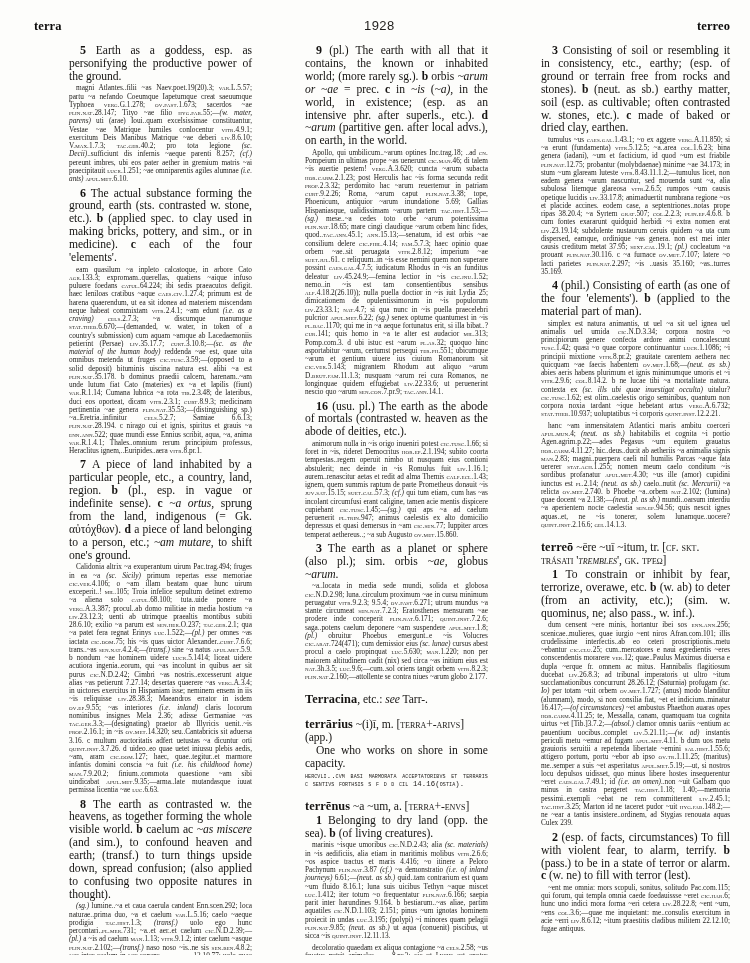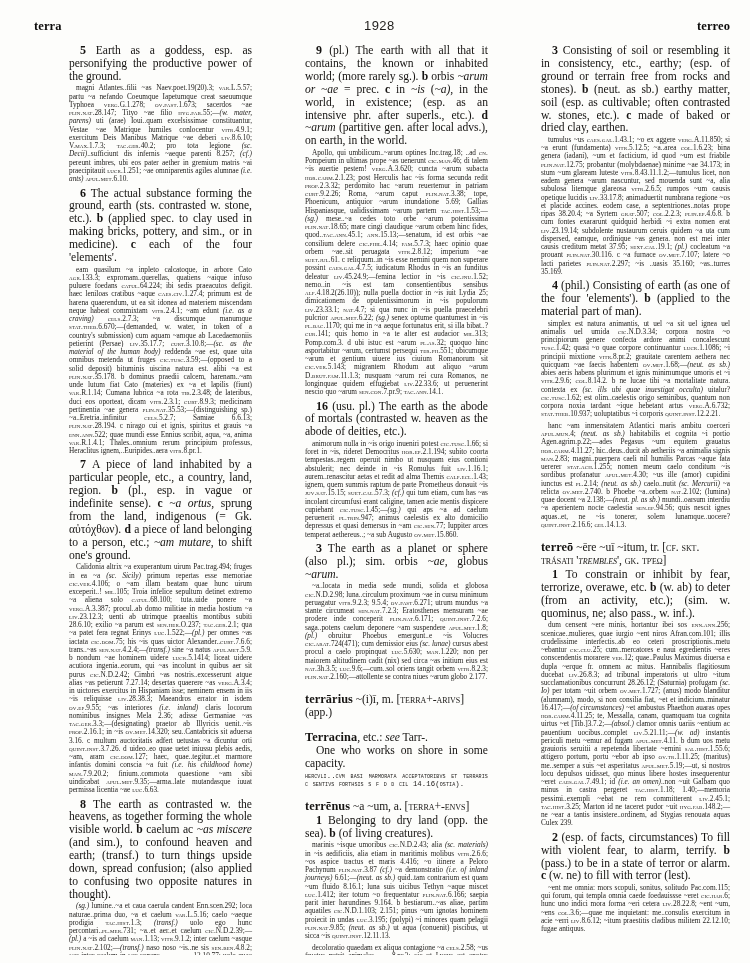--- a/index.html
+++ b/index.html
@@ -162,24 +162,24 @@
         <p class="cites"><i class="it">(sg.)</i> lumine..~a et caua caerula candent Enn.scen.292; loca naturae..prima duo, ~a et caelum <span class="sc">Var.</span>L.5.16; caelo ~aeque prodigia <span class="sc">Tac.</span><span class="sc">Hist.</span>1.3; <i class="it">(transf.)</i> uolo ego hunc percontari..<span class="sc">Pl.</span><span class="sc">Mer.</span>731; ~a..et aer..et caelum <span class="sc">Cic.</span>N.D.2.39;—<i class="it">(pl.)</i> a ~is ad caelum <span class="sc">Man.</span>1.13; <span class="sc">Vitr.</span>9.1.2; inter caelum ~asque <span class="sc">Plin.</span><span class="sc">Nat.</span>2.102;—<i class="it">(transf.)</i> naso noso ~is..ne sis <span class="sc">Sen.</span><span class="sc">Ben.</span>4.8.2; ~as inter caelum in ~as sonans <span class="sc">Quint.</span><span class="sc">Inst.</span>12.10.77; uolo quae ~a sit spargens omnia <span class="sc">Var.</span>R.1.4.5; in ~as terras <span class="sc">Ov.</span><span class="sc">Met.</span>1.5; ~a redit <span class="sc">Pl.</span><span class="sc">Am.</span>1.053; quasi ~a cum caelo miscetur <span class="sc">Cic.</span>N.D.1.23.</p>
       </div>
     <div class="col c2" id="col-1">
         <p class="sense"><span class="num">9</span> (pl.) The earth with all that it contains, the known or inhabited world; (more rarely sg.). <span class="bl">b</span> orbis <i class="it">~arum or</i> <i class="it">~ae</i> = prec. <span class="bl">c</span> in <i class="it">~is</i> (<i class="it">~a)</i>, in the world, in existence; (esp. as an intensive phr. after superls., etc.). <span class="bl">d</span> <i class="it">~arum</i> (partitive gen. after local advs.), on earth, in the world.</p>
         <p class="cites">Apollo, qui umbilicum..~arum optines Inc.trag.18; ..ad <span class="sc">Cn.</span> Pompeium in ultimas prope ~as uenerunt <span class="sc">Cic.</span><span class="sc">Man.</span>46; di talem ~is auertie pestem! <span class="sc">Verg.</span>A.3.620; cuncta ~arum subacta <span class="sc">Hor.</span><span class="sc">Carm.</span>2.1.23; post Herculis hac ~is forma secunda redit <span class="sc">Prop.</span>2.3.32; perdomito hac ~arum reuertemur in patriam <span class="sc">Curt.</span>9.2.26; Roma, ~arum caput <span class="sc">Plin.</span><span class="sc">Nat.</span>3.38; tope, Phoenicum, antiquior ~arum inundatione 5.69; Gallias Hispaniasque, ualidissimam ~arum partem <span class="sc">Tac.</span><span class="sc">Hist.</span>1.53;—<i class="it">(sg.)</i> mese..~a cedes toto orbe ~arum potentissima <span class="sc">Plin.</span><span class="sc">Nat.</span>18.65; mare cingi claudique ~arum orbem hinc fides, quod..<span class="sc">Tac.</span><span class="sc">Ann.</span>45.1; <span class="sc">Ann.</span>15.13;—senatum, id est orbis ~ae consilium delere <span class="sc">Cic.</span><span class="sc">Phil.</span>4.14; <span class="sc">Fam.</span>5.7.3; haec opinio quae orbem ~ae..sit peruagata <span class="sc">Vitr.</span>2.8.12; imperium ~ae <span class="sc">Suet.</span><span class="sc">Jul.</span>61. c reliquum..in ~is esse nemini quem non superare possint <span class="sc">Caes.</span><span class="sc">Gal.</span>4.7.5; iudicatum Rhodus in ~is an funditus deleatur <span class="sc">Liv.</span>45.24.9;—femina lectior in ~is <span class="sc">Cic.</span><span class="sc">Jnu.</span>1.52; nemo..in ~is est tam consentientibus sensibus <span class="sc">Alf.</span>4.18.2(26.10)); nulla puella doctior in ~is iuit Lydia 25; dimicationem de opulentissimorum in ~is populorum <span class="sc">Liv.</span>23.33.1; <span class="sc">Nat.</span>4.7; si qua nunc in ~is puella praecelebri pulcrior <span class="sc">Apul.</span><span class="sc">Met.</span>6.22; <i class="it">(sg.)</i> senex optume quantumest in ~is <span class="sc">Pl.</span><span class="sc">Bac.</span>1170; qui me in ~a aeque fortunatus erit, si illa bibat..? <span class="sc">Cur.</span>141; quis homo in ~a te alter est audacior <span class="sc">Mil.</span>313; Pomp.com.3. d ubi istuc est ~arum <span class="sc">Pl.</span><span class="sc">As.</span>32; quoquo hinc asportabitur ~arum, certumst persequi <span class="sc">Ter.</span><span class="sc">Ph.</span>551; ubicumque ~arum et gentium uiuere ius ciuium Romanorum sit <span class="sc">Cic.</span><span class="sc">Ver.</span>5.143; migrantem Rhodum aut aliquo ~arum D.<span class="sc">Brut.</span><span class="sc">Fam.</span>11.1.3; nusquam ~arum rei cura Romanos, ne longinquae quidem effugiebat <span class="sc">Liv.</span>22.33.6; ut peruenerint nescio quo ~arum <span class="sc">Sen.</span><span class="sc">Con.</span>7.pr.9; <span class="sc">Tac.</span><span class="sc">Ann.</span>14.1.</p>
         <p class="sense"><span class="num">16</span> (usu. pl.) The earth as the abode of mortals (contrasted w. heaven as the abode of deities, etc.).</p>
         <p class="cites">animorum nulla in ~is origo inueniri potest <span class="sc">Cic.</span><span class="sc">Tusc.</span>1.66; si foret in ~is, rideret Democritus <span class="sc">Hor.</span><span class="sc">Ep.</span>2.1.194; subito coorta tempestas..regem operuit nimbo ut nusquam eius contioni abstulerit; nec deinde in ~is Romulus fuit <span class="sc">Liv.</span>1.16.1; aurem..renascitur aetas et redit ad alma Themis <span class="sc">Calp.</span><span class="sc">Ecl.</span>1.43; ignem, quem summis raptum de parte Prometheus donauit ~is <span class="sc">Juv.</span><span class="sc">Sat.</span>15.15; <span class="sc">Suet.</span><span class="sc">Cal.</span>57.3; <i class="it">(cf.)</i> qui tum etiam, cum has ~as incolant circumfusi erant caligine, tamen acie mentis dispicere cupiebant <span class="sc">Cic.</span><span class="sc">Tusc.</span>1.45;—<i class="it">(sg.)</i> qui aps ~a ad caelum peruenerit <span class="sc">Pl.</span><span class="sc">Trin.</span>947; animus caelestis ex alto domicilio depressus et quasi demersus in ~am <span class="sc">Cic.</span><span class="sc">Sen.</span>77; Iuppiter arces temperat aethereus..; ~a sub Augusto <span class="sc">Ov.</span><span class="sc">Met.</span>15.860.</p>
         <p class="sense"><span class="num">3</span> The earth as a planet or sphere (also pl.); sim. orbis <i class="it">~ae</i>, globus <i class="it">~arum</i>.</p>
         <p class="cites">~a..locata in media sede mundi, solida et globosa <span class="sc">Cic.</span>N.D.2.98; luna..circulum proximum ~ae in cursu minimum peruagatur <span class="sc">Vitr.</span>9.2.3; 9.5.4; <span class="sc">Ov.</span><span class="sc">Fast.</span>6.271; utrum mundus ~a stante circumeat <span class="sc">Sen.</span><span class="sc">Nat.</span>7.2.3; Eratosthenes mensuram ~ae prodere inde conceperit <span class="sc">Plin.</span><span class="sc">Nat.</span>6.171; <span class="sc">Quint.</span><span class="sc">Inst.</span>7.2.6; saga..potens caelum deponere ~am suspendere <span class="sc">Apul.</span><span class="sc">Met.</span>1.8; <i class="it">(pl.)</i> obruitur Phoebus emergunt..e ~is Volucres <span class="sc">Cic.</span><span class="sc">Arat.</span>724(471); cum demissior eius <i class="it">(sc. lunae)</i> cursus abest procul a caelo propinquat <span class="sc">Luc.</span>5.630; <span class="sc">Man.</span>1.220; non per maiorem altitudinem cadit (nix) sed circa ~as initium eius est <span class="sc">Nat.</span>3h.3.5; <span class="sc">Luc.</span>9.6;—cum..sol oriens tangit orbem <span class="sc">Vitr.</span>8.2.3; <span class="sc">Plin.</span><span class="sc">Nat.</span>2.160;—attollente se contra niues ~arum globo 2.177.</p>
         <div class="headword-block">
+          <p class="headword-line"><span class="headword">Terracina</span>, etc.: <i class="it">see</i> Tarr-.</p>
+        </div>
+        <div class="headword-block">
           <p class="headword-line"><span class="headword">terrārius</span> ~(i)ī, m. [<span class="sc">TERRA+-ARIVS</span>] (app.)</p>
-        </div>
-        <div class="headword-block">
-          <p class="headword-line"><span class="headword">Terracina</span>, etc.: <i class="it">see</i> Tarr-.</p>
         </div>
         <p class="sense">One who works on shore in some capacity.</p>
         <p class="cites epigraph"><span class="sc">HERCVLI..CVM BASI MARMORATA ACCEPTATORIBVS ET TERRARIS C SENTIVS FORTHSIS S F D D CIL 14.16(Ostia).</span></p>
         <div class="headword-block">
           <p class="headword-line"><span class="headword">terrēnus</span> ~a ~um, a. [<span class="sc">TERRA+-ENVS</span>]</p>
         </div>
         <p class="sense"><span class="num">1</span> Belonging to dry land (opp. the sea). <span class="bl">b</span> (of living creatures).</p>
         <p class="cites">marinis ~isque umoribus <span class="sc">Cic.</span>N.D.2.43; alia <i class="it">(sc. materials)</i> in ~is aedificiis, alia etiam in maritimis molibus <span class="sc">Vitr.</span>2.6.6; ~os aspice tractus et maris 4.416; ~o itinere a Peloro Pachynum <span class="sc">Plin.</span><span class="sc">Nat.</span>3.87 <i class="it">(cf.)</i> ~a demonstratio <i class="it">(i.e. of inland journeys)</i> 6.61;—<i class="it">(neut. as sb.)</i> quid..tam contrarium est quam ~um fluido 8.16.1; luna suis uicibus Tethyn ~aque miscet <span class="sc">Luc.</span>1.412; iter totum ~o frequentatur <span class="sc">Plin.</span><span class="sc">Nat.</span>6.166; saepia parit inter harundines 9.164. b bestiarum..~as aliae, partim aquatiles <span class="sc">Cic.</span>N.D.1.103; 2.151; pinus ~um ignotas hominem proiecit in undas <span class="sc">Luc.</span>3.195; (polypi) ~i minores quam pelagii <span class="sc">Plin.</span><span class="sc">Nat.</span>9.85; <i class="it">(neut. as sb.)</i> ut aqua (conuenit) piscibus, ut sicca ~is <span class="sc">Quint.</span><span class="sc">Inst.</span>12.11.13.</p>
         <p class="cites">decoloratio quaedam ex aliqua contagione ~a <span class="sc">Cels.</span>2.58; ~us fructus..nutrit animales <span class="sc">Vitr.</span>8.pr.3; sic ut Lycus est epotus hiatu <span class="sc">Ov.</span><span class="sc">Met.</span>15.273; ~a..hoere <i class="it">(of ants)</i> <span class="sc">Tr.</span>5.6.39; corpus..~is..sordibus squalidum 4.1.22; ubi penuria est arborum, ~um pabulum conficibimur <span class="sc">Col.</span>7.9.7; per hos..dies abstinent; ~is opes religiosiores agricolae 11.2.98; sub Ioue ferre dies ~is frigora membris ducere <span class="sc">Stat.</span><span class="sc">Theb.</span>2.404; ~is eructatio <span class="sc">Apul.</span><span class="sc">Mun.</span>8;—<i class="it">(of living creatures)</i> uermes ~i <span class="sc">Plin.</span>Nat.</p>
       </div>

